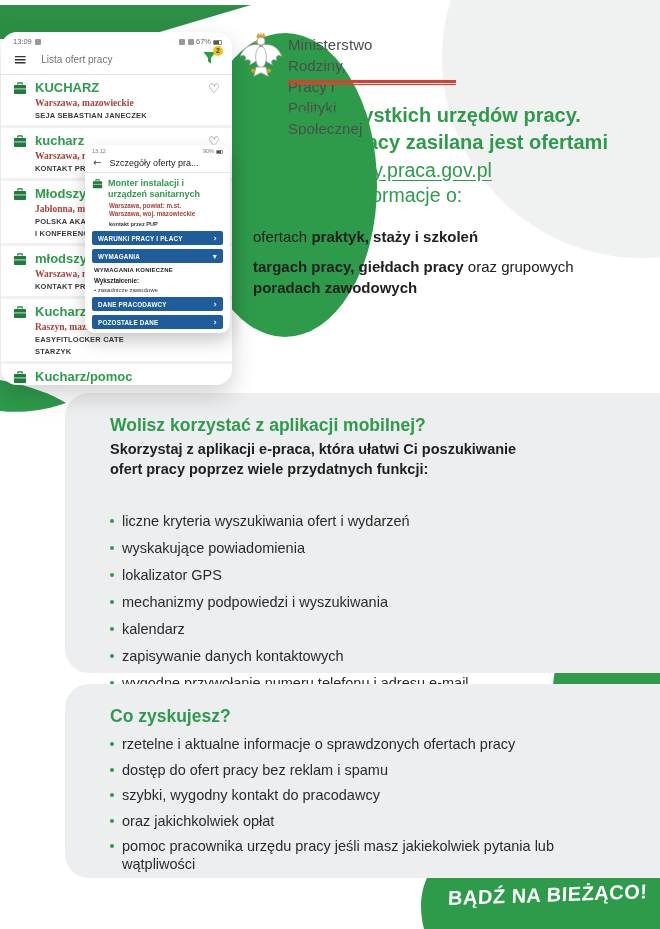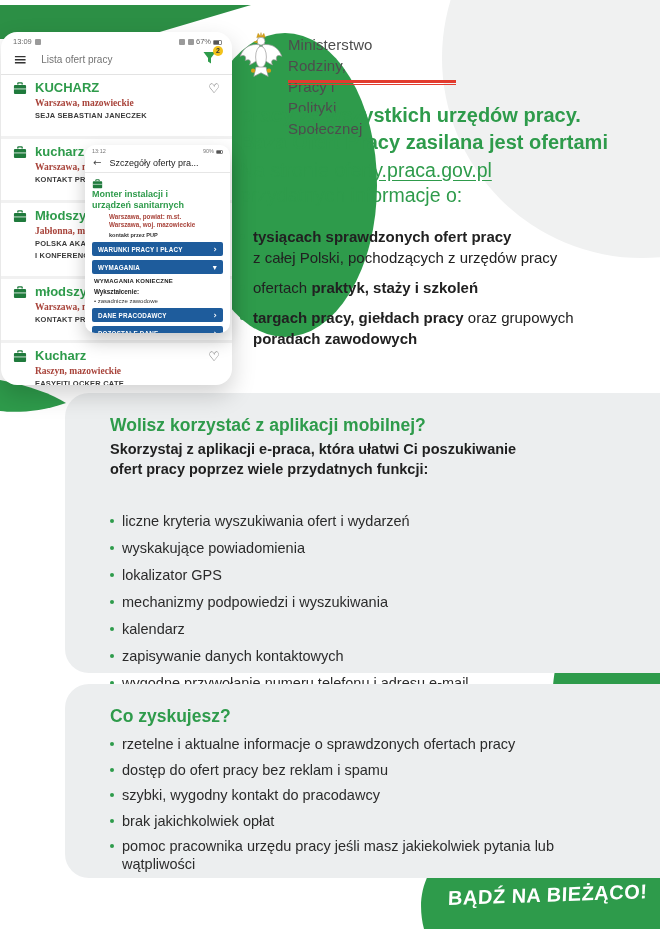--- a/index.html
+++ b/index.html
@@ -46,37 +46,37 @@
   .phone1 { position:absolute; left:1px; top:32px; width:231px; height:353px; background:#fff; border-radius:16px; box-shadow:0 10px 24px rgba(0,0,0,.18); z-index:3; overflow:hidden; }
   .p1-status { display:flex; justify-content:space-between; padding:5px 10px 0 12px; font-size:7.5px; color:#666; }
   .sicon { display:inline-block; width:6px; height:6px; background:#9a9a9a; border-radius:1px; margin-left:3px; vertical-align:middle; }
   .battery { display:inline-block; width:9px; height:5px; border:1px solid #888; border-radius:1px; margin-left:2px; vertical-align:middle; position:relative; }
   .battery::after { content:""; position:absolute; left:0; top:0; bottom:0; width:70%; background:#555; }
   .p1-header { display:flex; align-items:center; padding:4px 12px 6px 12px; border-bottom:1px solid #e3e3e3; }
   .hamburger { font-size:17px; color:#333; margin-right:14px; line-height:1; }
   .p1-title { font-size:10px; color:#737373; font-weight:500; flex:1; }
   .filter-wrap { position:relative; width:18px; height:18px; }
   .filter-badge { position:absolute; right:-3px; top:-4px; width:10px; height:10px; border-radius:50%; background:#F2C21B; color:#333; font-size:7px; font-weight:bold; text-align:center; line-height:10px; }
-  .job { position:relative; padding:5px 12px 16px 12px; border-top:3px solid #f1f1f1; }
+  .job { position:relative; padding:5px 12px 5px 12px; border-top:3px solid #f1f1f1; }
   .job:first-child { border-top:none; }
   .job-row { display:flex; }
   .bficon { margin-top:2px; margin-right:8px; flex:0 0 auto; }
   .job-title { font-size:13px; font-weight:bold; color:#2E9B4B; line-height:16px; white-space:nowrap; }
   .job-loc { font-size:9.5px; font-weight:bold; color:#A8433A; margin-top:2px; white-space:nowrap;font-family:Liberation Serif, serif; }
   .job-emp { font-size:7.5px; font-weight:bold; color:#3a3a3a; margin-top:3px; letter-spacing:.2px; line-height:9px; white-space:nowrap; }
   .heart { position:absolute; right:12px; top:7px; font-size:13px; color:#666; line-height:1; }
 
   
   .phone2 { position:absolute; left:85px; top:145px; width:145px; height:188px; background:#fff; border-radius:10px; box-shadow:0 8px 18px rgba(0,0,0,.22); z-index:4; overflow:hidden; }
   .p2-status { display:flex; justify-content:space-between; padding:3px 7px 0 7px; font-size:5.5px; color:#777; }
   .p2-header { display:flex; align-items:center; padding:3px 8px 4px 8px; border-bottom:1px solid #e6e6e6; }
   .backarrow { font-size:10px; color:#444; margin-right:8px; }
   .p2-title { font-size:9px; color:#222; font-weight:500; }
   .p2-body { padding:5px 7px 0 7px; }
-  .p2-jobrow { display:flex;flex-direction:column; }
+  .p2-jobrow { display:flex; }
   .p2-jobrow .bficon { margin-right:5px; margin-top:1px; }
   .p2-jobtitle { font-size:9px; font-weight:bold; color:#2E9B4B; line-height:11px; }
   .p2-loc { font-size:6.3px; font-weight:bold; color:#A8433A; line-height:8px; margin-top:2px; margin-left:17px; }
   .p2-contact { font-size:5.6px; font-weight:bold; color:#333; margin-top:3px; margin-left:17px; }
   .p2-bar { display:flex; justify-content:space-between; align-items:center; background:#1E5C9C; color:#fff; border-radius:2px; height:14px; padding:0 6px; margin-top:4px; font-size:6.3px; font-weight:bold; letter-spacing:.2px; }
   .p2-bar .chev { font-size:8px; }
   .p2-req { padding:4px 2px 0 2px; }
   .p2-req-h { font-size:6px; font-weight:bold; color:#222; letter-spacing:.2px; }
   .p2-req-l { font-size:6.3px; font-weight:bold; color:#222; margin-top:4px; }
   .p2-req-v { font-size:6px; color:#333; margin-top:3px; }
@@ -117,25 +117,20 @@
   <div>Baza Ofert Pracy zasilana jest ofertami</div>
 </div>
 <div class="subline">
   <div><span>Na stronie </span><a href="#">oferty.praca.gov.pl</a></div>
   <div>przydatnych informacje o:</div>
 </div>
 
 <div class="intro-bullets">
   <div class="ib">
     <span class="dot"></span>
-    <div><span class="b">tysiącach sprawdzonych ofert pracy</span></div>
-    <div><span>z całej Polski, pochodzących z urzędów pracy</span></div>
-  </div>
-  <div class="ib">
-    <span class="dot"></span>
     <span>ofertach </span><span class="b">praktyk, staży i szkoleń</span>
   </div>
   <div class="ib">
     <span class="dot"></span>
     <div><span class="b">targach pracy, giełdach pracy</span><span> oraz grupowych</span></div>
     <div><span class="b">poradach zawodowych</span></div>
   </div>
 </div>
 
 <div class="graybox" id="box-app">
@@ -157,21 +152,21 @@
   </div>
 </div>
 
 <div class="graybox" id="box-gain">
   <div class="gb-inner">
     <div class="gb-title">Co zyskujesz?</div>
     <div class="gb-list">
       <div class="gb-item"><span class="dot"></span><span>rzetelne i aktualne informacje o sprawdzonych ofertach pracy</span></div>
       <div class="gb-item"><span class="dot"></span><span>dostęp do ofert pracy bez reklam i spamu</span></div>
       <div class="gb-item"><span class="dot"></span><span>szybki, wygodny kontakt do pracodawcy</span></div>
-      <div class="gb-item"><span class="dot"></span><span>brak jakichkolwiek opłat</span></div>
+      <div class="gb-item"><span class="dot"></span><span>oraz jakichkolwiek opłat</span></div>
       <div class="gb-item"><span class="dot"></span><span>pomoc pracownika urzędu pracy jeśli masz jakiekolwiek pytania lub wątpliwości</span></div>
     </div>
   </div>
 </div>
 
 <div class="stay-badge">BĄDŹ NA BIEŻĄCO!</div>
 
 <div class="phone1">
   <div class="p1-status">
     <span><span>13:09</span><span class="sicon"></span></span>

